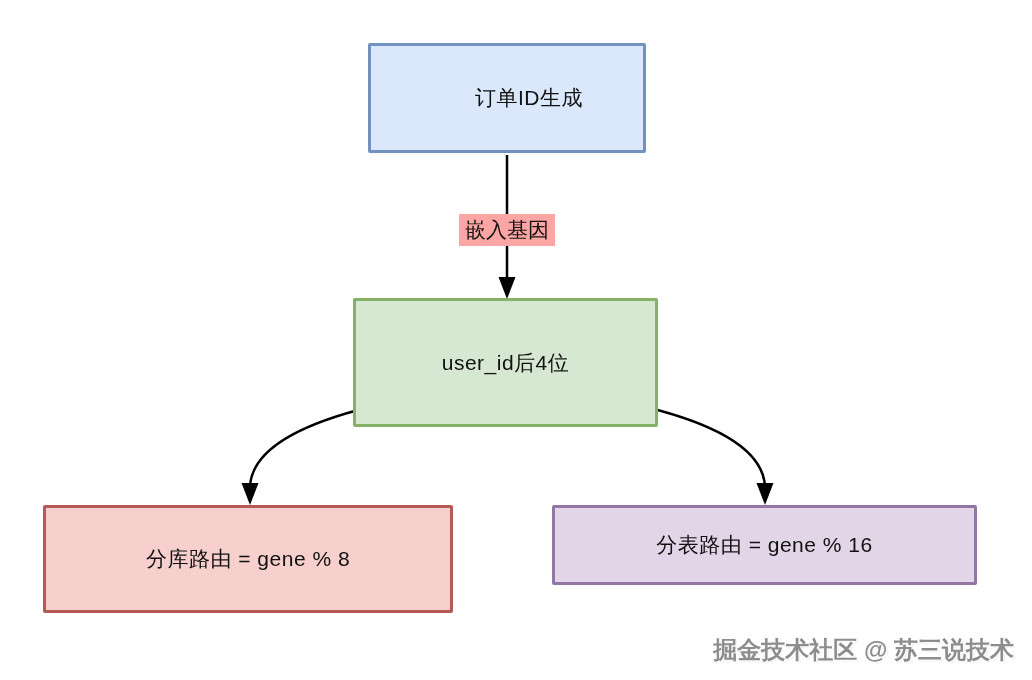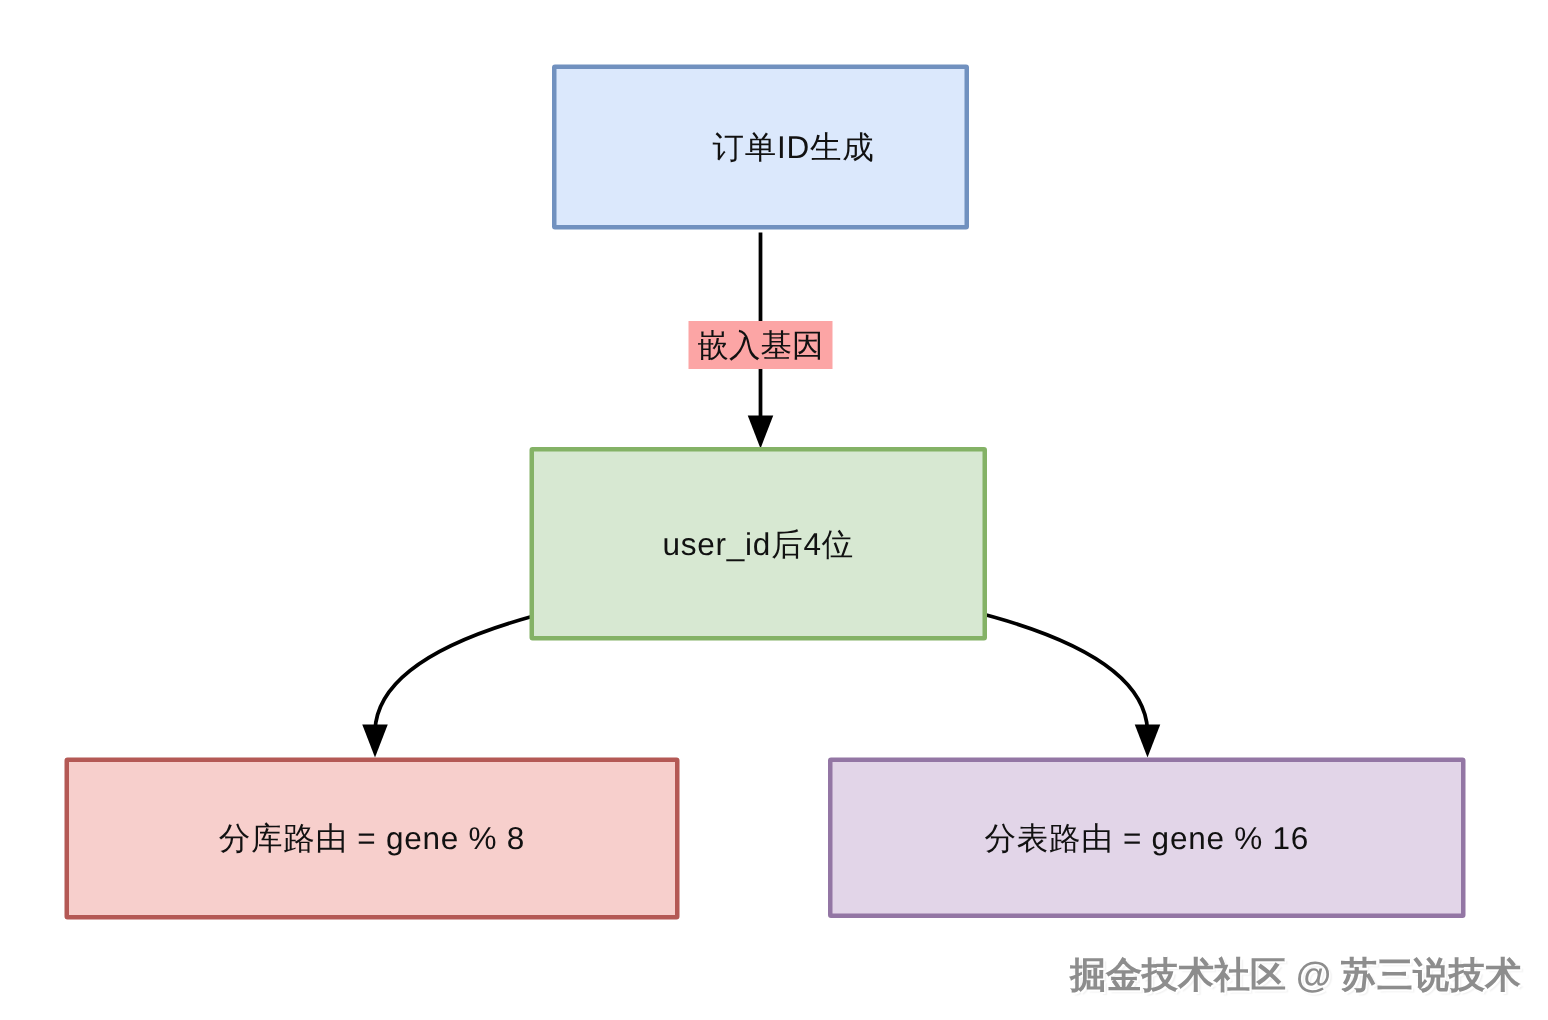--- a/index.html
+++ b/index.html
@@ -32,21 +32,21 @@
     align-items: center;
     justify-content: center;
     text-align: center;
     font-size: 21px;
     color: #111111;
     letter-spacing: 0.5px;
   }
   .node-order    { left: 368px; top: 43px;  width: 278px; height: 110px; }
   .node-user     { left: 353px; top: 298px; width: 305px; height: 129px; }
   .node-db       { left: 43px;  top: 505px; width: 410px; height: 108px; }
-  .node-table    { left: 552px; top: 505px; width: 425px; height: 107px; }
+  .node-table    { left: 552px; top: 505px; width: 425px; height: 80px; }
   .edge-label {
     position: absolute;
     left: 507px;
     top: 214px;
     transform: translateX(-50%);
     background: #fca5a5;
     padding: 2px 6px;
     font-size: 21px;
     color: #111111;
     white-space: nowrap;

